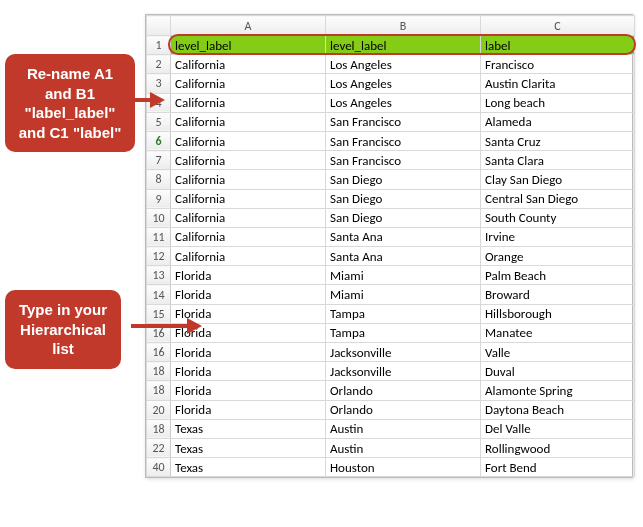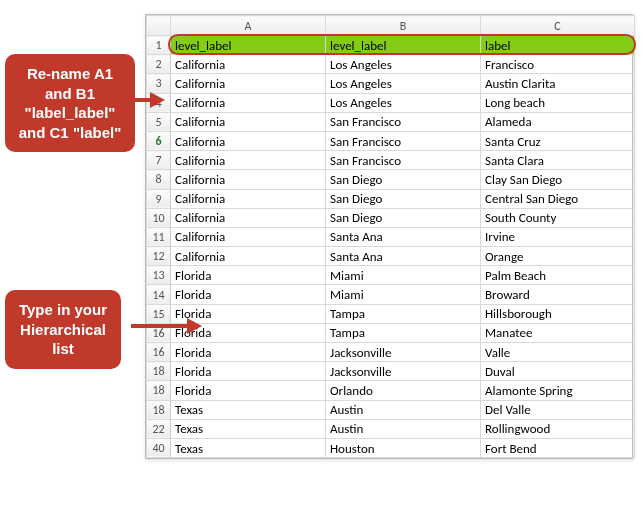--- a/index.html
+++ b/index.html
@@ -242,20 +242,26 @@
           <td class="cell">Jacksonville</td>
           <td class="cell">Duval</td>
         </tr>
         <tr>
           <td class="rownum">18</td>
           <td class="cell">Florida</td>
           <td class="cell">Orlando</td>
           <td class="cell">Alamonte Spring</td>
         </tr>
         <tr>
+          <td class="rownum">20</td>
+          <td class="cell">Florida</td>
+          <td class="cell">Orlando</td>
+          <td class="cell">Daytona Beach</td>
+        </tr>
+        <tr>
           <td class="rownum">18</td>
           <td class="cell">Texas</td>
           <td class="cell">Austin</td>
           <td class="cell">Del Valle</td>
         </tr>
         <tr>
           <td class="rownum">22</td>
           <td class="cell">Texas</td>
           <td class="cell">Austin</td>
           <td class="cell">Rollingwood</td>

